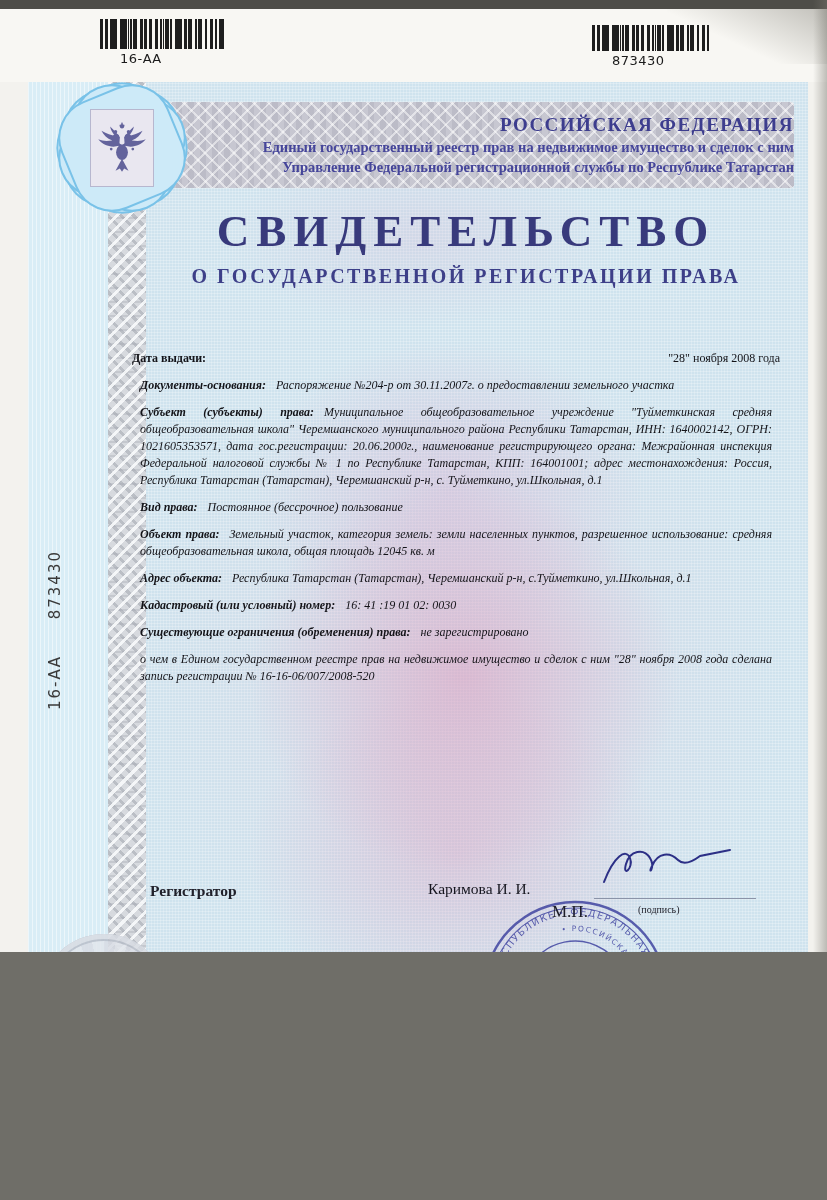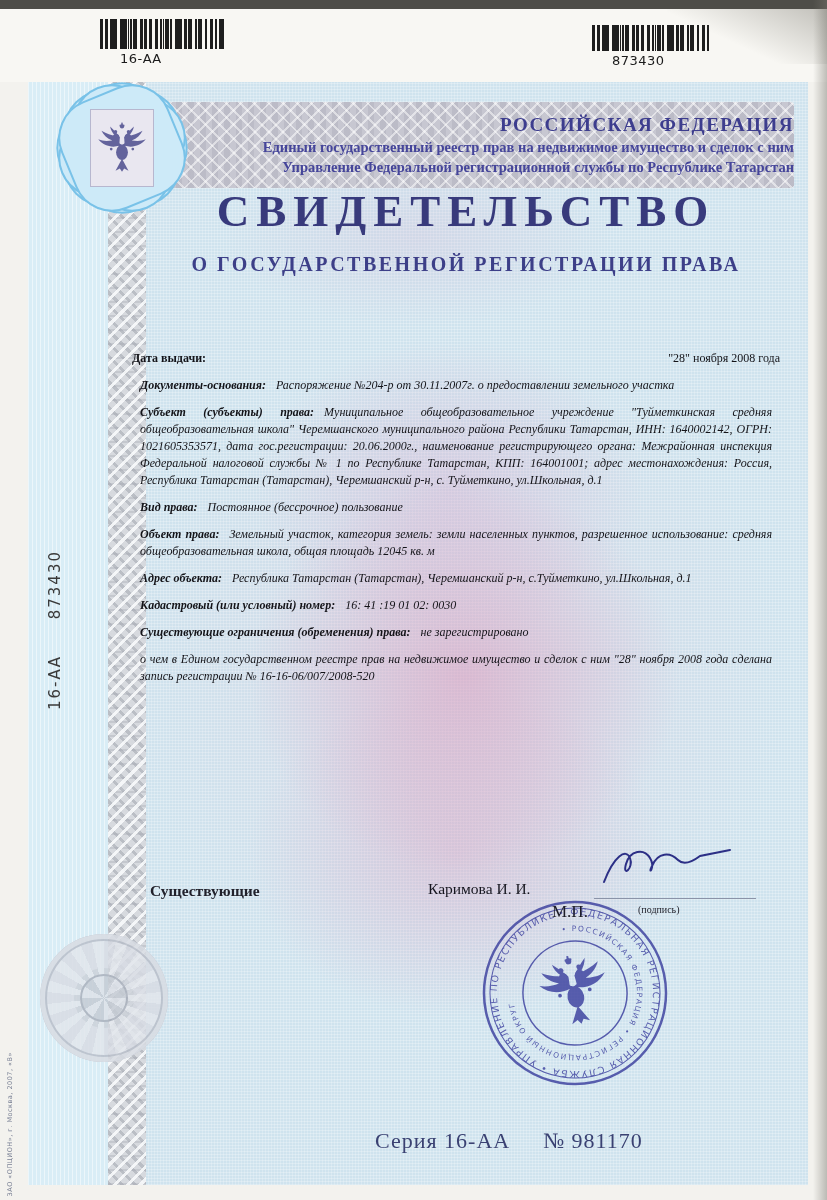--- a/index.html
+++ b/index.html
@@ -1,17 +1,17 @@
 <!DOCTYPE html>
 <html><head>
 <meta charset="utf-8">
 <style>
   html,body{margin:0;padding:0;background:#6f6e68;}
   *{box-sizing:border-box;}
-  .scan{position:relative;width:827px;height:1200px;background:#f3f2ee;overflow:hidden;
+  .scan{position:relative;width:827px;height:952px;background:#f3f2ee;overflow:hidden;
         font-family:"Liberation Serif",serif;}
   .top-shade{position:absolute;top:0;left:0;right:0;height:9px;background:#4e4d48;}
   .right-shade{position:absolute;top:0;right:0;width:14px;height:100%;
         background:linear-gradient(90deg,rgba(0,0,0,0) 0%,rgba(120,118,110,.45) 100%);}
   .corner-shade{position:absolute;top:9px;right:0;width:160px;height:55px;
         background:linear-gradient(205deg,rgba(140,138,130,.5),rgba(140,138,130,0) 60%);}
 
   
   .paper-top{position:absolute;left:0;top:9px;width:100%;height:73px;background:#f8f7f3;}
   .bc{position:absolute;display:flex;flex-direction:column;}
@@ -70,22 +70,22 @@
      background:
        repeating-linear-gradient(45deg,rgba(255,255,255,.5) 0 2px,transparent 2px 10px),
        repeating-linear-gradient(-45deg,rgba(255,255,255,.5) 0 2px,transparent 2px 10px),
        repeating-linear-gradient(90deg,rgba(148,148,164,.22) 0 6px,transparent 6px 12px),
        #c7c7d1;}
   .header-country{font-weight:700;font-size:19px;letter-spacing:1.5px;color:#3d3d8e;}
   .header-line{font-size:14.5px;color:#45459a;margin-top:3px;font-weight:600;}
 
   .title-block{position:absolute;left:104px;right:8px;top:106px;text-align:center;z-index:3;}
   .title-main{font-weight:700;font-size:45px;line-height:1.05;letter-spacing:7px;color:#383a7c;
-     font-family:"Liberation Serif",serif;}
-  .title-sub{font-weight:700;font-size:20px;letter-spacing:2.5px;color:#3d3f88;margin-top:18px;}
+     font-family:"Liberation Serif",serif;margin-top:20px;}
+  .title-sub{font-weight:700;font-size:20px;letter-spacing:2.5px;color:#3d3f88;margin-top:10px;}
 
   
   .content{position:absolute;left:104px;width:648px;top:268px;z-index:3;
      font-size:12px;line-height:1.42;color:#131318;}
   .para{margin:0 8px 10px;text-align:justify;font-style:italic;}
   .para b{margin-right:10px;}
   .date-row{display:flex;justify-content:space-between;margin:0 0 10px;}
 
   .reg-label{position:absolute;left:122px;top:800px;font-weight:700;font-size:15.5px;color:#21212b;z-index:3;}
   .reg-name{position:absolute;left:400px;top:798px;font-size:15.5px;color:#15151e;z-index:5;}
@@ -201,21 +201,21 @@
       </p>
       <p class="para">
         <b>Кадастровый (или условный) номер:</b><span>16: 41 :19 01 02: 0030</span>
       </p>
       <p class="para">
         <b>Существующие ограничения (обременения) права:</b><span>не зарегистрировано</span>
       </p>
       <p class="para">о чем в Едином государственном реестре прав на недвижимое имущество и сделок с ним "28" ноября 2008 года сделана запись регистрации № 16-16-06/007/2008-520</p>
     </div>
 
-    <div class="reg-label">Существующие</div>
+    <div class="reg-label">Регистратор</div>
     <div class="reg-name">Каримова И. И.</div>
     <div class="mp">М.П.</div>
 
     <svg class="signature" viewBox="0 0 150 52" width="150" height="52">
       <path d="M4,40 C14,14 26,6 30,16 C34,26 22,36 26,22 C30,8 44,6 50,16 C56,26 47,34 52,24 C58,10 70,10 78,18 C84,24 92,20 100,14 L130,8" fill="none" stroke="#2c2f86" stroke-width="2" stroke-linecap="round"></path>
     </svg>
     <div class="sig-line"></div>
     <div class="sig-caption">(подпись)</div>
 
     <svg class="seal" viewBox="0 0 190 190">

